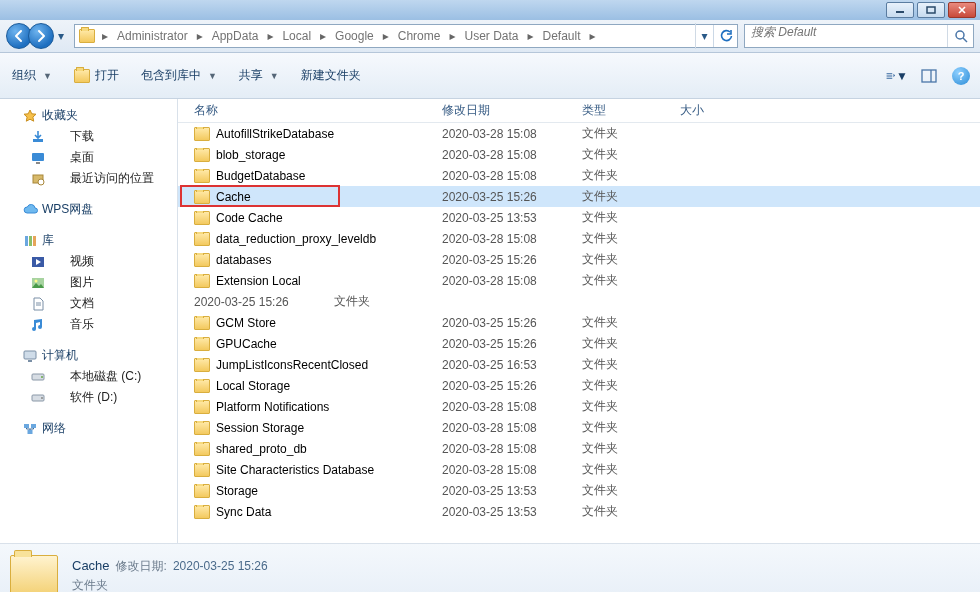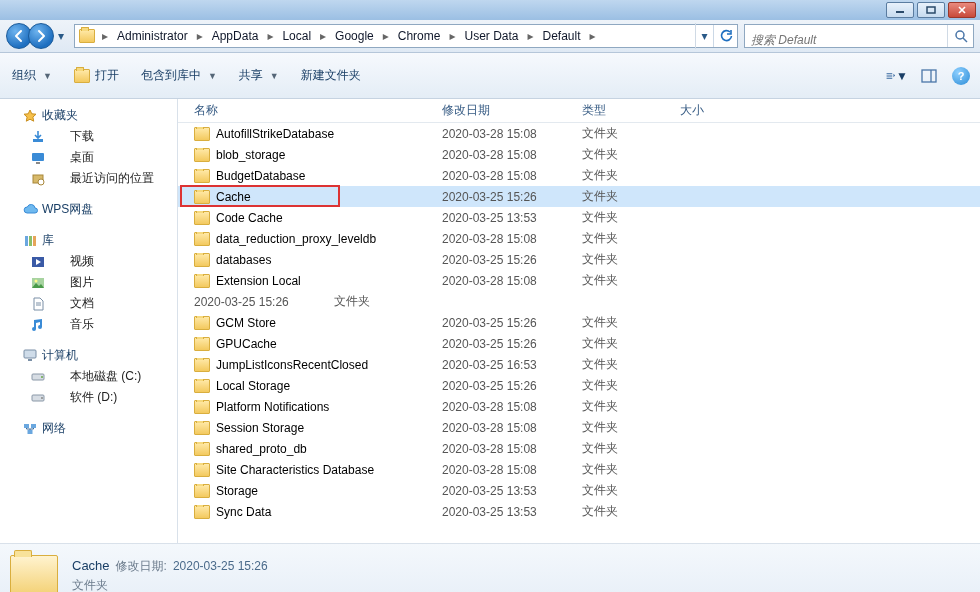--- a/index.html
+++ b/index.html
@@ -14,41 +14,41 @@
 
 
 .navrow{height:33px;background:linear-gradient(#eef3f9,#dfe9f4);border-bottom:1px solid #b5c6d9;display:flex;align-items:center;padding:3px 6px;gap:6px}
 .navbtns{display:flex;align-items:center}
 .navcircle{width:26px;height:26px;border-radius:50%;background:radial-gradient(circle at 35% 30%,#6fb4ef,#1e6fc0 70%);border:1px solid #1a5a99;display:flex;align-items:center;justify-content:center;position:relative;z-index:1}
 .navcircle+.navcircle{margin-left:-4px}
 .navdown{width:14px;height:26px;display:flex;align-items:center;justify-content:center;color:#2a5a88}
 .addrwrap{flex:1;height:24px;border:1px solid #8fa8c1;background:#fff;display:flex;align-items:center}
 .addricon{width:24px;display:flex;align-items:center;justify-content:center}
 .crumbs{flex:1;display:flex;align-items:center;height:100%;overflow:hidden}
-.crumb{display:flex;align-items:center;height:100%;padding:0 6px;color:#0f172a;cursor:default;white-space:nowrap}
+.crumb{display:flex;align-items:center;height:100%;padding:0 6px;color:#737373;cursor:default;white-space:nowrap}
 .crumbarr{width:12px;display:flex;align-items:center;justify-content:center;color:#666}
 .refbtn{width:24px;height:22px;border-left:1px solid #cbd8e6;display:flex;align-items:center;justify-content:center;color:#1e6fc0}
-.searchwrap{width:230px;height:24px;border:1px solid #8fa8c1;background:#fff;display:flex;align-items:flex-end}
+.searchwrap{width:230px;height:24px;border:1px solid #8fa8c1;background:#fff;display:flex;align-items:flex-start}
 .searchwrap input{flex:1;border:none;outline:none;padding:0 6px;font-style:italic;color:#777;background:transparent}
 .searchbtn{width:26px;height:100%;display:flex;align-items:center;justify-content:center;color:#4a76a8;border-left:1px solid #d0dae5}
 
 
 .toolbar{height:46px;background:linear-gradient(#f6f9fd,#e4edf6);border-bottom:1px solid #c6d3e1;display:flex;align-items:center;padding:0 8px;gap:14px;color:#1a3f66}
 .tbtn{display:flex;align-items:center;gap:5px;cursor:default;padding:3px 4px;border-radius:2px}
 .tbtn .dd{font-size:9px;margin-left:2px;color:#567}
 .toolbar .spacer{flex:1}
 .viewgrp{display:flex;align-items:center;gap:10px}
 .icobtn{width:22px;height:22px;display:flex;align-items:center;justify-content:center;border-radius:2px}
 .help{width:18px;height:18px;border-radius:50%;background:radial-gradient(circle at 35% 30%,#8fd0ff,#2a8bd6);color:#fff;display:flex;align-items:center;justify-content:center;font-weight:bold;font-size:11px}
 
 
 .body{display:flex;height:444px}
 .sidebar{width:178px;border-right:1px solid #d9e1ea;background:#fff;padding:6px 0;overflow:hidden}
 .navgroup{margin-bottom:10px}
-.navhdr{display:flex;align-items:center;gap:4px;padding:2px 8px;color:#1a3f66;cursor:default}
+.navhdr{display:flex;align-items:flex-end;gap:4px;padding:2px 8px;color:#1a3f66;cursor:default}
 .navhdr .disclos{width:10px;color:#888;font-size:10px}
 .navitem{display:flex;align-items:center;gap:24px;padding:2px 8px 2px 30px;color:#222;cursor:default}
 .ic{width:16px;height:16px;display:inline-flex;align-items:center;justify-content:center}
 
 .main{flex:1;display:flex;flex-direction:column;position:relative}
 .colhdr{height:24px;border-bottom:1px solid #e3e9ef;display:flex;align-items:center;padding-left:10px;color:#355a83}
 .colhdr .col{padding:0 6px;cursor:default}
 .colhdr .col.name{width:248px}
 .colhdr .col.date{width:140px}
 .colhdr .col.type{width:98px}

